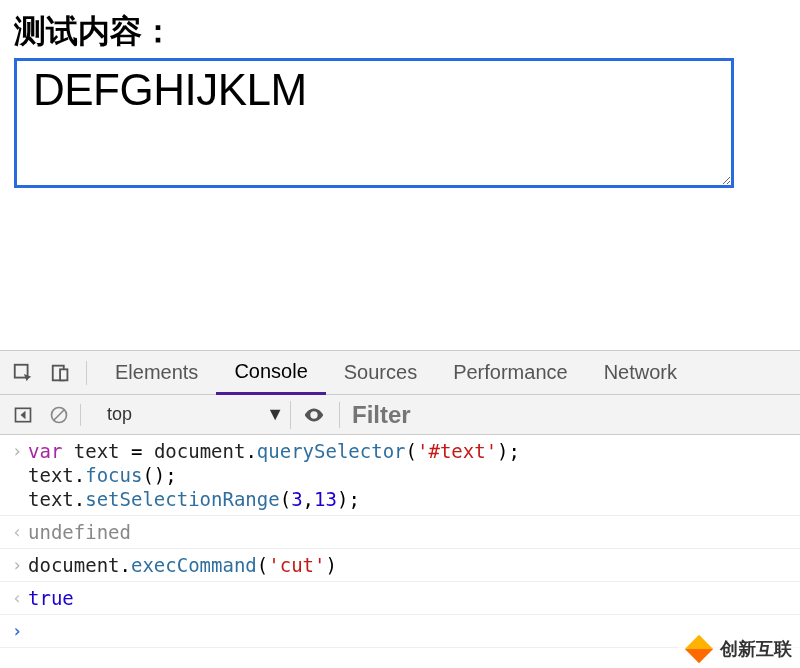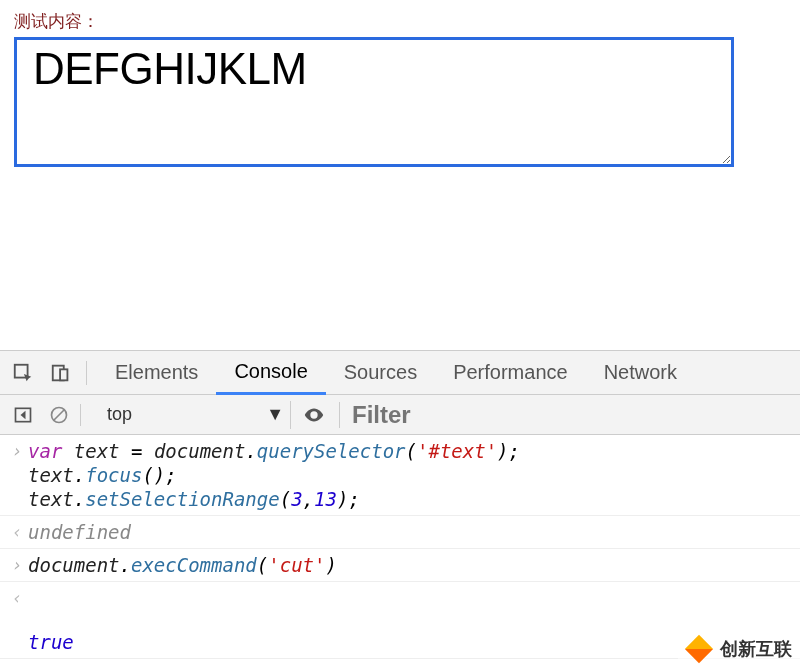--- a/index.html
+++ b/index.html
@@ -1,20 +1,20 @@
 <!DOCTYPE html>
 <html><head>
 <meta charset="utf-8">
 <style>
   * { box-sizing: border-box; }
   html, body { margin: 0; padding: 0; font-family: -apple-system, BlinkMacSystemFont, "Segoe UI", Arial, sans-serif; }
   body { width: 800px; height: 668px; background: #fff; position: relative; overflow: hidden; }
 
   .top-area { padding: 10px 14px 0 14px; }
-  .label { font-size: 17px; color: #7f1d1d; margin-bottom: 4px; }
+  .label { font-size: 32px; color: #000000; margin-bottom: 4px; font-weight: bold; }
 
   .textarea-1 {
     width: 720px; height: 62px; border: 1px solid #999; font-size: 44px;
     font-family: Arial, Helvetica, sans-serif; padding: 0 4px; line-height: 1.1;
     resize: both; display: block; letter-spacing: -0.5px;
   }
   .textarea-2 {
     width: 720px; height: 130px; border: 3px solid #2a6adf; font-size: 44px;
     font-family: Arial, Helvetica, sans-serif; padding: 0 16px; line-height: 1.3;
     resize: both; display: block; outline: none; margin-top: 0; letter-spacing: -0.5px;
@@ -25,52 +25,52 @@
     border-top: 1px solid #ccc; background: #d946ef;
     display: flex; flex-direction: column;
   }
   .tabbar {
     height: 44px; background: #f3f3f3; display: flex; align-items: center;
     border-bottom: 1px solid #ccc; font-size: 20px; color: #555;
   }
   .tabbar .ico-btn { width: 30px; height: 30px; display: flex; align-items:center; justify-content:center; margin-left: 8px; }
   .tabbar .divider { width: 1px; height: 24px; background: #ccc; margin: 0 10px; }
   .tab { padding: 0 18px; height: 44px; display:flex; align-items:center; cursor: default; }
-  .tab.active { color: #000; border-bottom: 3px solid #3b82f6; }
+  .tab.active { color: #000; border-bottom: 3px solid #4c1d95; }
 
   .toolbar {
     height: 40px; background: #f3f3f3; display:flex; align-items:center;
     border-bottom: 1px solid #ccc; font-size: 18px; color: #555;
   }
   .toolbar .ico-btn { width: 26px; height: 26px; display:flex; align-items:center; justify-content:center; margin-left: 10px; }
   .context-select {
     margin-left: 12px; padding: 2px 6px; font-size: 18px; color: #333;
     width: 190px; display:flex; align-items:center; justify-content:space-between;
     border-right: 1px solid #ccc; height: 28px;
   }
   .eye { margin: 0 12px; }
   .filter-input {
     border: none; background: transparent; font-size: 24px; color: #888;
     padding: 2px 4px; width: 200px; border-left: 1px solid #ccc; padding-left: 12px; height: 26px; font-weight: bold;
   }
 
-  .console-body { flex: 1; background: #fff; font-family: Menlo, Consolas, monospace; font-size: 19px; overflow: hidden; font-style: italic; }
+  .console-body { flex: 1; background: #fff; font-family: Menlo, Consolas, monospace; font-size: 19px; overflow: hidden; }
   .row { display:flex; border-bottom: 1px solid #eee; padding: 4px 6px; }
   .gutter { width: 22px; flex-shrink: 0; color: #aaa; text-align:center; font-size: 17px; line-height: 24px; }
   .g-in::before { content: "\203A"; color: #b1b1b1; }
   .g-out::before { content: "\2039"; color: #bbb; }
   .g-prompt::before { content: "\203A"; color: #2a6adf; font-weight: bold; }
   .code { white-space: pre; line-height: 24px; }
   .kw { color: #a626a4; }
   .id { color: #222; }
   .prop { color: #2f6f9f; }
   .str { color: #c41a16; }
   .num { color: #1c00cf; }
   .undef { color: #888; }
-  .bool { color: #1c00cf; margin-top: 44px; }
+  .bool { color: #1c00cf; }
 
   .watermark {
     position: absolute; right: 0; bottom: 0; display:flex; align-items:center;
     background: rgba(255,255,255,0.6); padding: 2px 8px 2px 4px; font-size: 18px;
     font-weight: bold; color: #333;
   }
   .wm-icon { width: 34px; height: 34px; position: relative; margin-right: 4px; }
   .wm-diamond { position:absolute; width: 20px; height:20px; transform: rotate(45deg); }
   .wm-d1 { background: linear-gradient(135deg, #ffb300 50%, #ff6a00 50%); left:7px; top:7px; }
   svg { display:block; }

